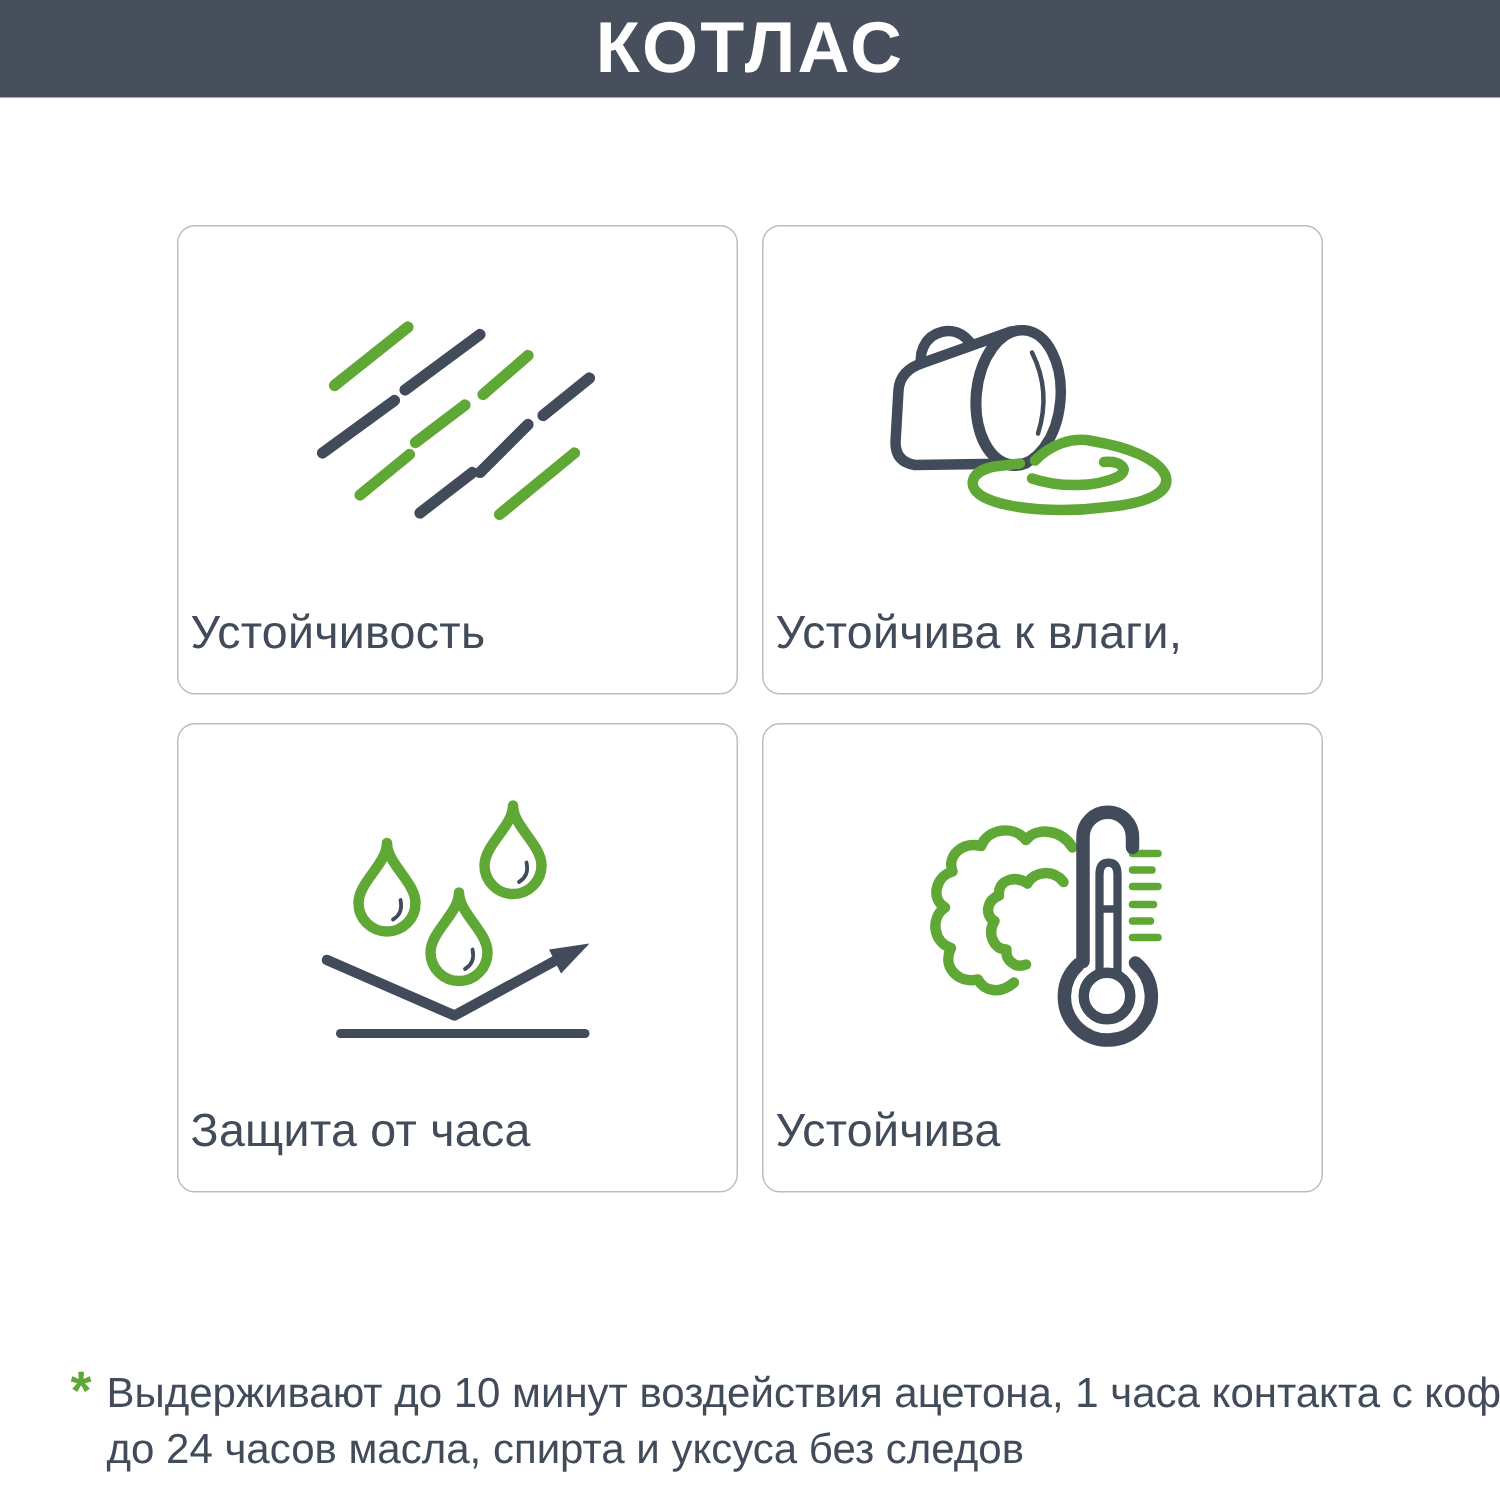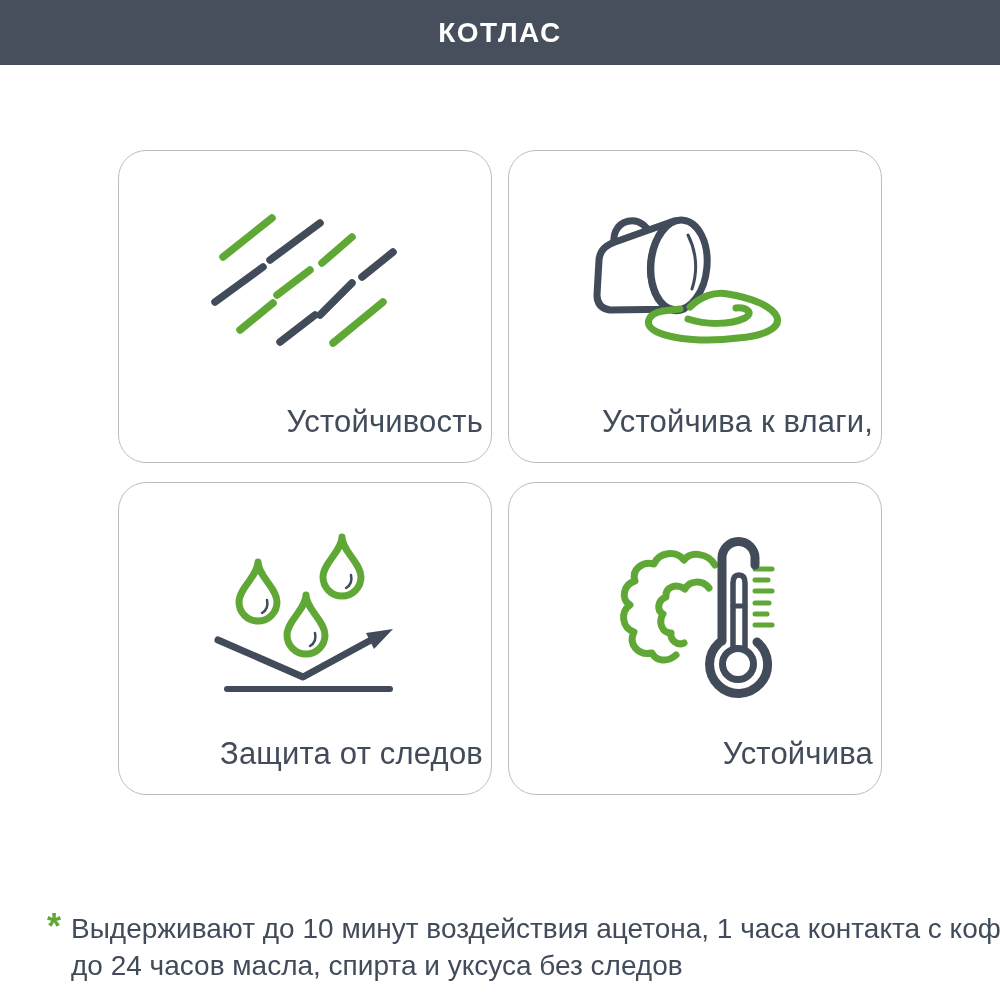--- a/index.html
+++ b/index.html
@@ -7,25 +7,25 @@
     --dark:#414b5a;
     --green:#60a836;
     --border:#b9bec3;
     --card-bg:#ffffff;
     --page-bg:#ffffff;
   }
   *{margin:0;padding:0;box-sizing:border-box;}
   html,body{width:1000px;height:1000px;overflow:hidden;background:var(--page-bg);
     font-family:"Liberation Sans","DejaVu Sans",sans-serif;}
   .header{height:65px;background:var(--header-bg);display:flex;align-items:center;justify-content:center;}
-  .header .title{color:#ffffff;font-size:28px;font-weight:600;letter-spacing:1.5px;}
+  .header .title{color:#ffffff;font-size:48px;font-weight:600;letter-spacing:1.5px;}
   .grid{width:764px;margin:85px auto 0 auto;display:grid;
     grid-template-columns:374px 374px;grid-auto-rows:313px;gap:19px 16px;}
-  .card{background:var(--card-bg);border:1px solid var(--border);border-radius:28px;
-    display:flex;flex-direction:column;align-items:flex-end;padding:12px 8px 20px 8px;}
+  .card{background:var(--card-bg);border:1px solid var(--border);border-radius:12px;
+    display:flex;flex-direction:column;align-items:flex-start;padding:12px 8px 20px 8px;}
   .icon-area{flex:1;display:flex;align-items:center;justify-content:center;width:100%;}
   .caption{text-align:center;color:var(--dark);font-size:31px;line-height:40px;
     font-weight:500;letter-spacing:.2px;white-space:nowrap;}
   .ast{color:var(--green);font-weight:700;margin-left:2px;position:relative;top:-1px;}
   .footnote{position:absolute;left:47px;top:910px;display:flex;align-items:flex-start;}
   .fn-marker{color:var(--green);font-size:36px;font-weight:700;line-height:34px;width:24px;flex:0 0 24px;}
   .fn-text{color:var(--dark);font-size:28px;line-height:37px;font-weight:500;white-space:nowrap;}
   
   .sg{stroke:var(--green);fill:none;stroke-linecap:round;stroke-linejoin:round;}
   .sd{stroke:var(--dark);fill:none;stroke-linecap:round;stroke-linejoin:round;}
@@ -94,21 +94,21 @@
         <g transform="translate(112,5)">
           <path class="sg t7" d="M 20,0 C 20,14 1,26 1,40 A 19,19 0 1 0 39,40 C 39,26 20,14 20,0 Z"></path>
           <path class="sd t25" d="M 29,38 Q 31,47 24,51"></path>
         </g>
         <path class="sd t7" d="M 8,108 L 93,145 L 161,108"></path>
         <path class="fd" d="M 183,97 L 156,101 L 164,117 Z"></path>
         <line class="sd t6" x1="17" y1="157" x2="180" y2="157"></line>
       </svg>
     </div>
     <div class="caption">
-      <div><span>Защита от следов</span></div>
+      <div><span>Защита от часа</span></div>
 
     </div>
   </div>
 
   <div class="card">
     <div class="icon-area">
       <svg width="185" height="180" viewBox="0 0 185 180">
         <path class="sg t7" d="M 112,40 C 105,28 88,26 81,35 C 73,25 56,27 51,39 C 39,36 28,45 32,56 C 21,59 17,74 27,80 C 17,87 19,103 31,107 C 25,119 35,131 49,128 C 53,136 64,138 73,130"></path>
         <path class="sg t7" d="M 106,63 C 99,54 86,56 82,64 C 73,58 62,62 63,72 C 55,75 53,85 60,89 C 55,97 59,108 68,108 C 67,115 74,121 81,118"></path>
         <line class="sg t5" x1="152" y1="44" x2="169" y2="44"></line>

